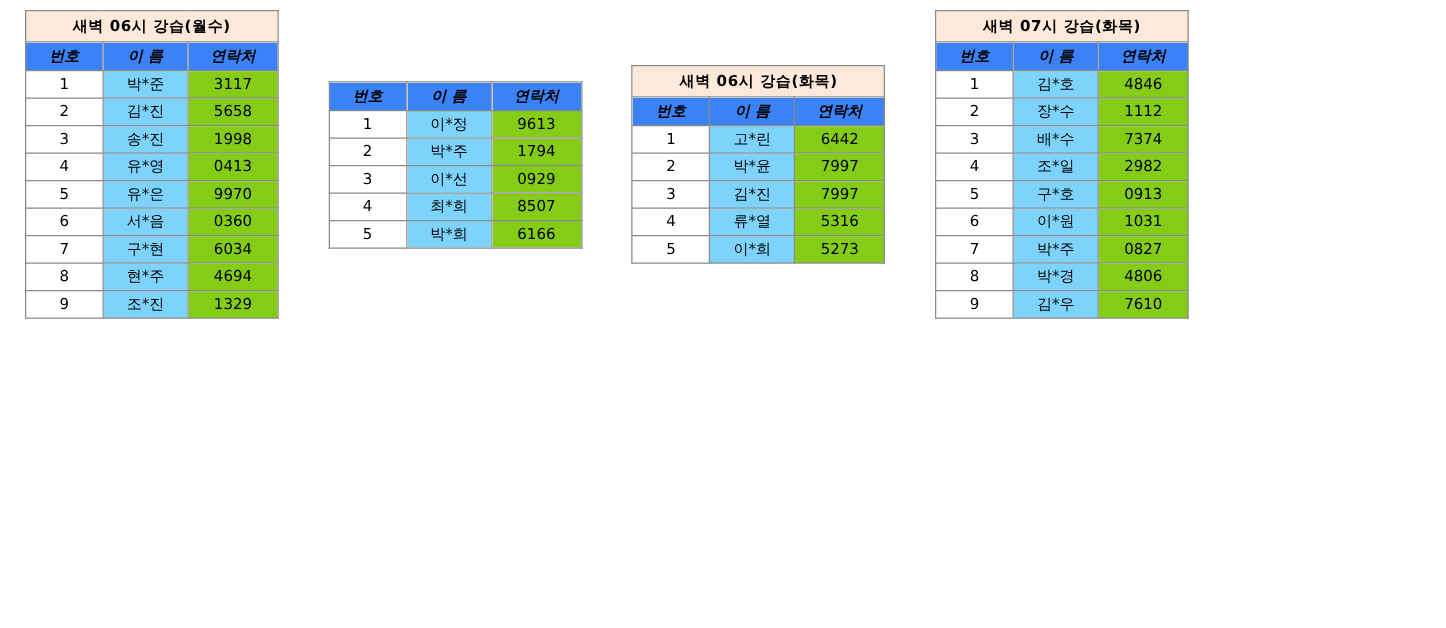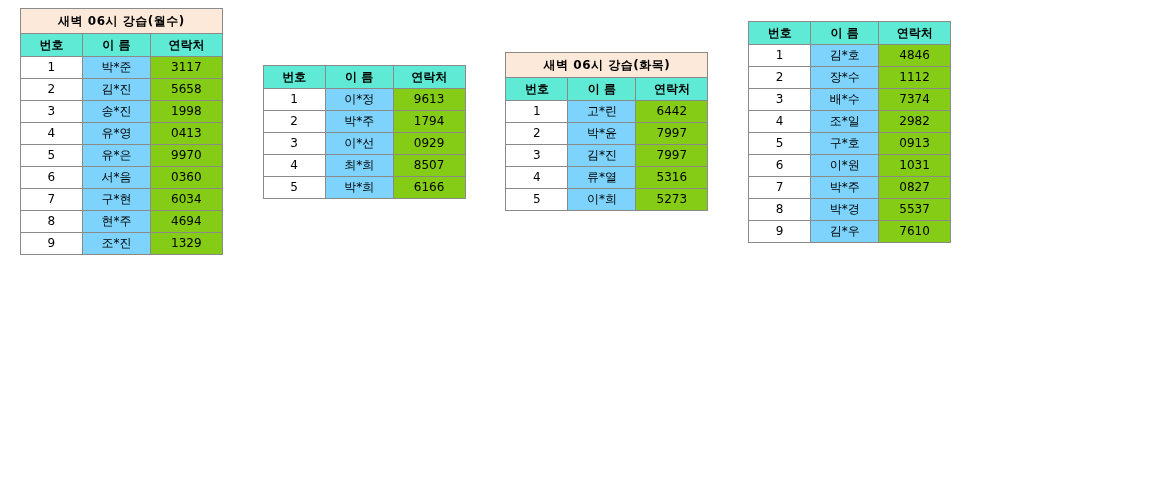--- a/index.html
+++ b/index.html
@@ -47,25 +47,26 @@
   }
   .title-cell {
     background: #fde9d9;
     font-weight: bold !important;
     font-size: 13px;
     letter-spacing: 0.5px;
     height: 24px !important;
     line-height: 24px !important;
   }
   .head-cell {
-    background: #5eead4;
+    background: #3b82f6;
     font-weight: bold !important;
     font-size: 12px;
     height: 22px !important;
     line-height: 22px !important;
+    font-style: italic;
   }
   .col-no { width: 62px; }
   .col-name { width: 68px; }
   .col-contact { width: 72px; }
   .cell-no { background: #ffffff; }
   .cell-name { background: #7dd3fc; }
   .cell-contact { background: #84cc16; }
 </style>
 </head>
 <body>
@@ -222,20 +223,23 @@
     </div>
     <div class="table-slot">
       <table class="roster">
         <colgroup>
           <col class="col-no">
           <col class="col-name">
           <col class="col-contact">
         </colgroup>
         <tbody>
           <tr>
+            <td class="title-cell" colspan="3">새벽 07시 강습(화목)</td>
+          </tr>
+          <tr>
             <td class="head-cell">번호</td>
             <td class="head-cell">이 름</td>
             <td class="head-cell">연락처</td>
           </tr>
           <tr>
             <td class="cell-no">1</td>
             <td class="cell-name">김*호</td>
             <td class="cell-contact">4846</td>
           </tr>
           <tr>
@@ -264,21 +268,21 @@
             <td class="cell-contact">1031</td>
           </tr>
           <tr>
             <td class="cell-no">7</td>
             <td class="cell-name">박*주</td>
             <td class="cell-contact">0827</td>
           </tr>
           <tr>
             <td class="cell-no">8</td>
             <td class="cell-name">박*경</td>
-            <td class="cell-contact">5537</td>
+            <td class="cell-contact">4806</td>
           </tr>
           <tr>
             <td class="cell-no">9</td>
             <td class="cell-name">김*우</td>
             <td class="cell-contact">7610</td>
           </tr>
         </tbody>
       </table>
     </div>
   </div>

